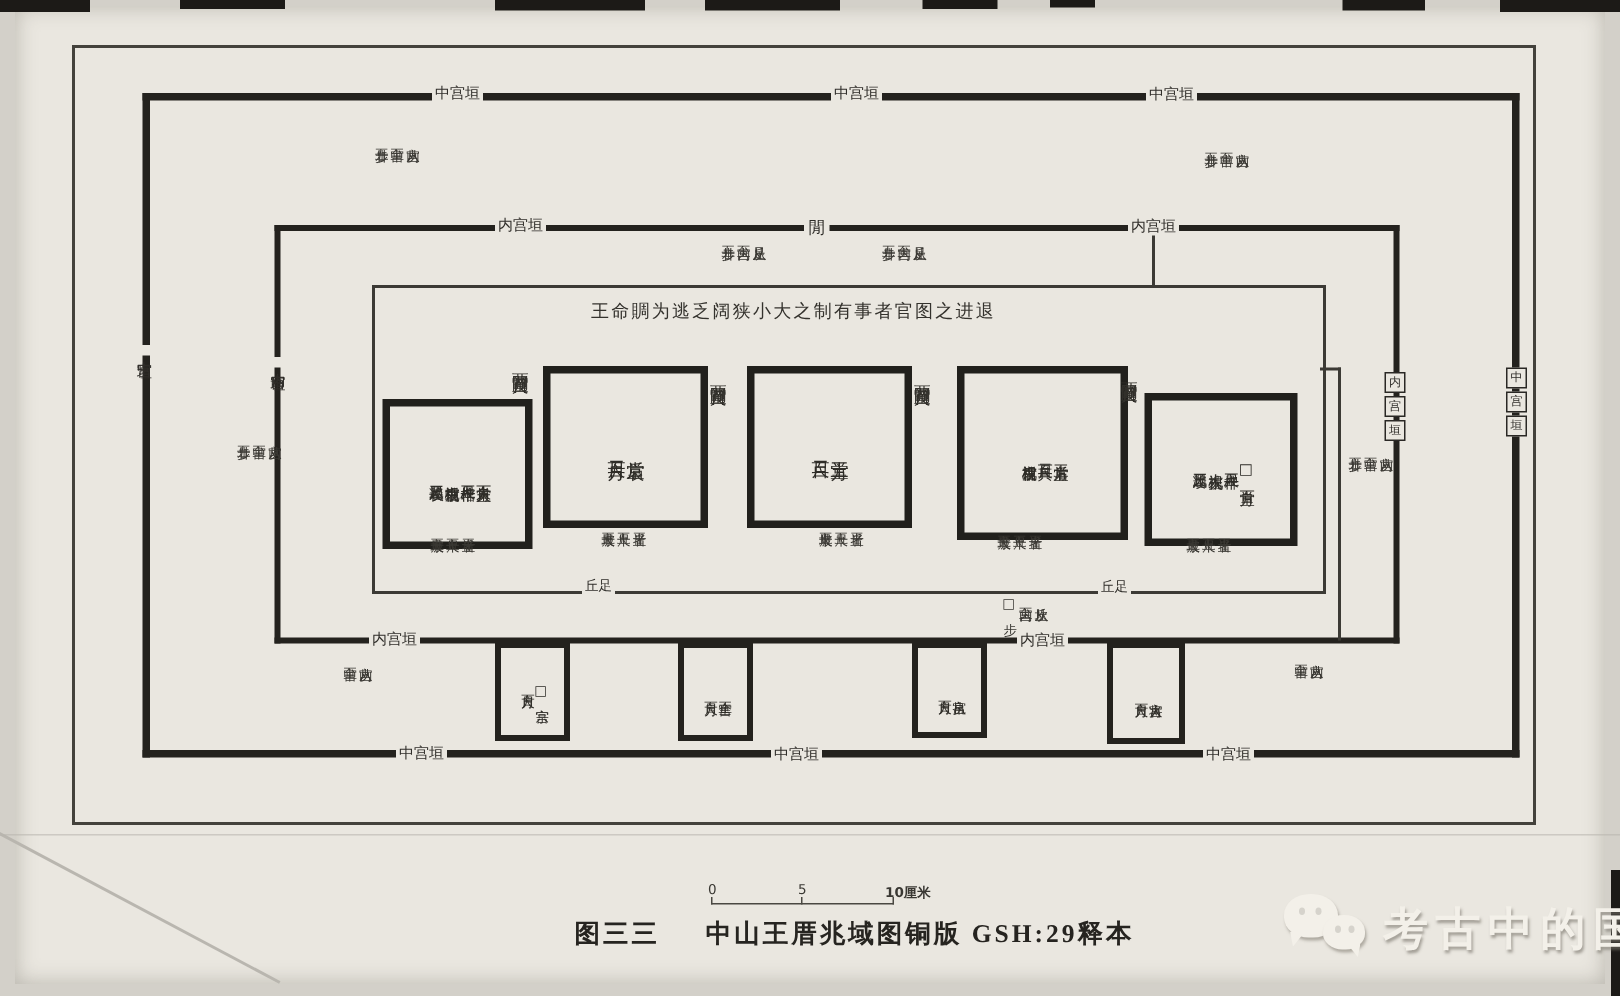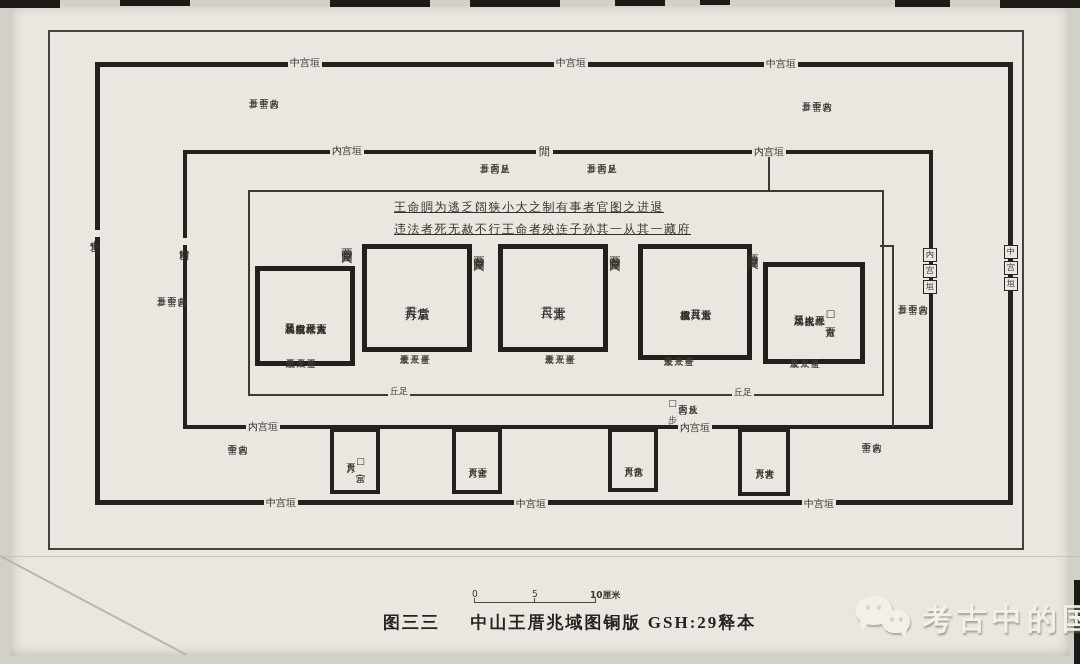--- a/index.html
+++ b/index.html
@@ -25,21 +25,21 @@
   .vcols{writing-mode:vertical-rl;text-orientation:upright;}
   .vcols span{display:block;line-height:1.05;letter-spacing:0;}
   .hall-text{font-size:10px;color:#2e2c27;}
   .hall-text-big{font-size:12px;color:#2e2c27;}
   .palace-text{font-size:9px;color:#2e2c27;}
   .gap-label{font-size:11px;color:#32302b;}
   .wall-label{font-size:10px;background:#eae7e0;padding:0 2px;color:#2f2d29;white-space:nowrap;line-height:11px;}
   .wall-label-v{font-size:10px;background:#eae7e0;padding:2px 0;color:#2f2d29;}
   .cluster{font-size:9px;color:#3a3833;}
   .cluster .vcols span{margin:0 1px;}
-  .edict{font-size:12px;color:#34322d;letter-spacing:1.5px;line-height:1.85;white-space:nowrap;text-decoration:underline;}
+  .edict{font-size:12px;color:#34322d;letter-spacing:1.5px;line-height:1.85;white-space:nowrap;}
   .gate{font-size:11px;background:#eae7e0;padding:0 3px;color:#2c2a26;}
   .boxcol{display:flex;flex-direction:column;gap:2px;}
   .boxchar{width:12px;height:12px;border:1px solid #2a2825;font-size:8px;line-height:12px;
            text-align:center;display:block;color:#2e2c28;background:#eae7e0;}
   
   .scale-line{height:1px;background:#4a4842;}
   .scale-tick{width:1px;height:5px;background:#4a4842;}
   .scale-num{font-size:9px;color:#3a3833;}
   
   .caption{font-family:"Liberation Serif","DejaVu Serif",serif;font-weight:bold;
@@ -122,21 +122,20 @@
   <span class="boxchar">垣</span>
 </div>
 <div class="abs boxcol" style="left:1004px;top:245px;">
   <span class="boxchar">中</span>
   <span class="boxchar">宫</span>
   <span class="boxchar">垣</span>
 </div>
 
 <div class="abs edict" style="left:394px;top:196px;">
   <div>王命賙为逃乏阔狭小大之制有事者官图之进退</div>
-  <div>违法者死无赦不行王命者殃连子孙其一从其一藏府</div>
 </div>
 
 <div class="abs hall" style="left:255px;top:266px;width:90px;height:90px;">
   <div class="vcols hall-text">
     <span>夫人堂方百</span>
       <span>五十尺椑棺</span>
       <span>中棺视哀后</span>
       <span>题凑长三尺</span>
   </div>
 </div>

